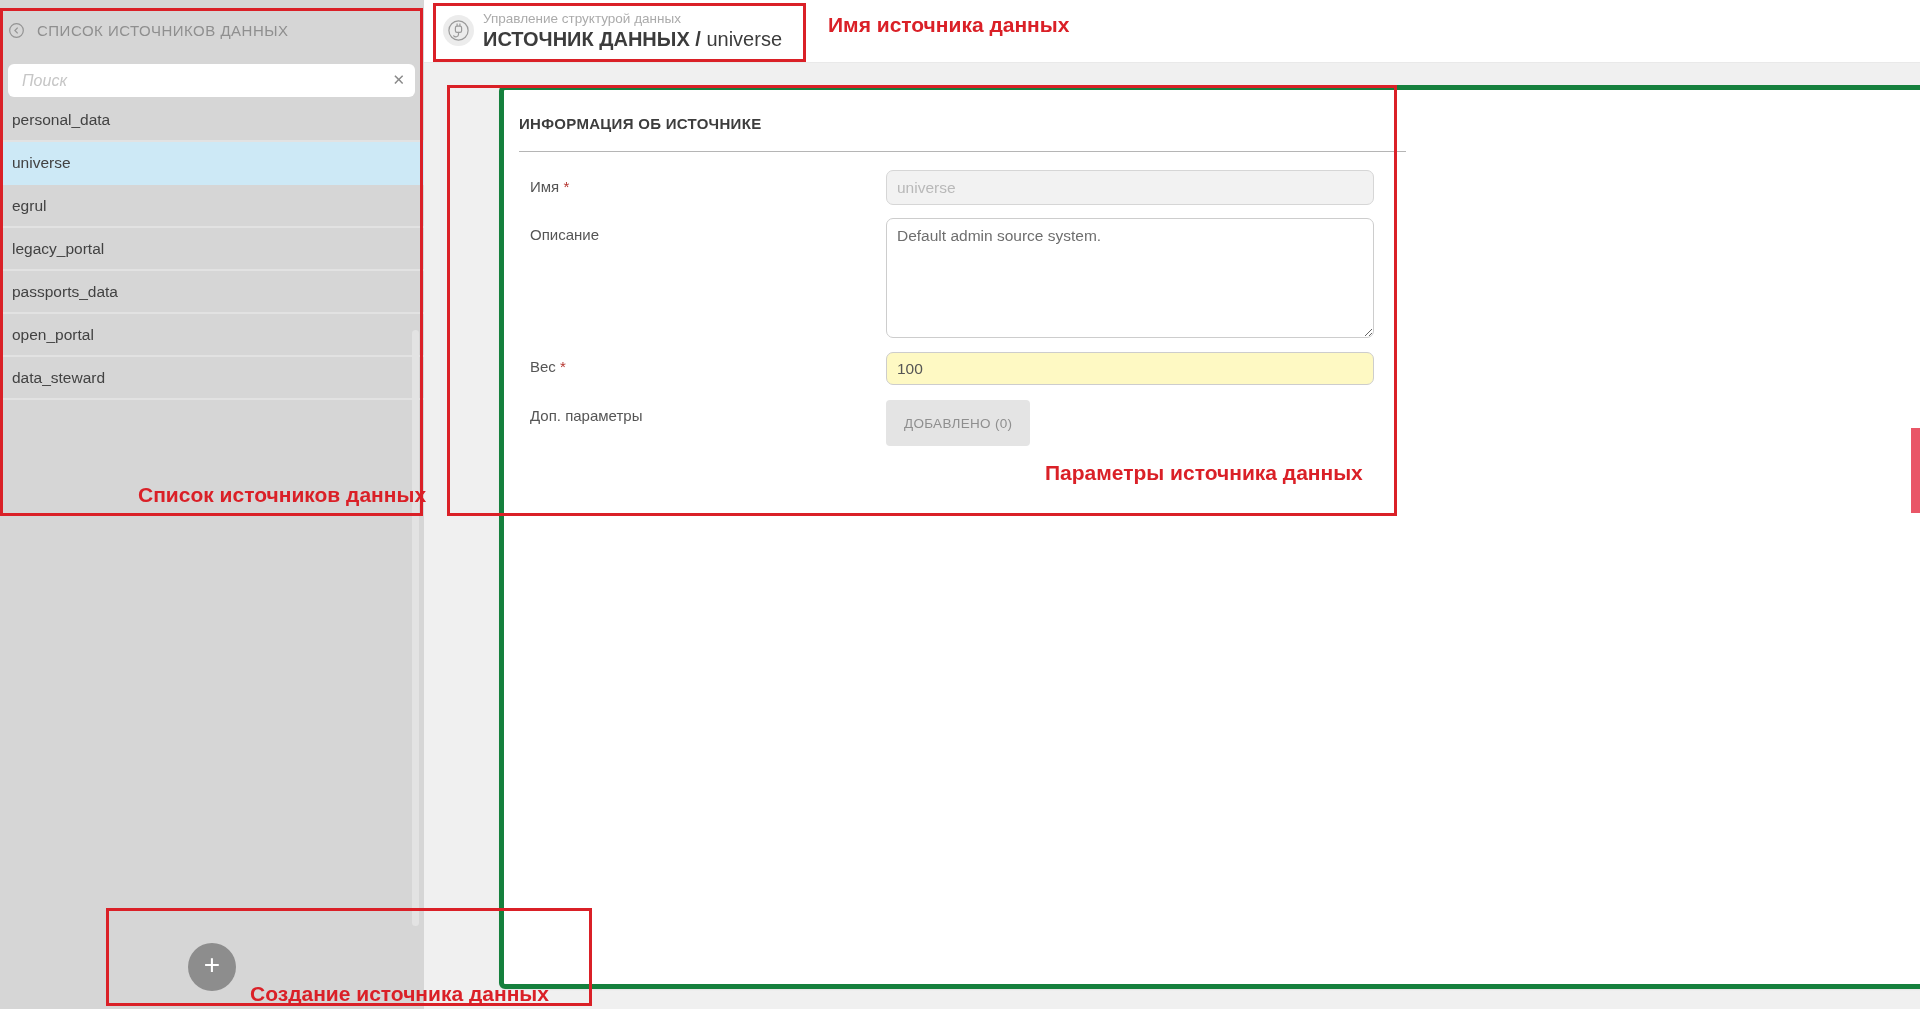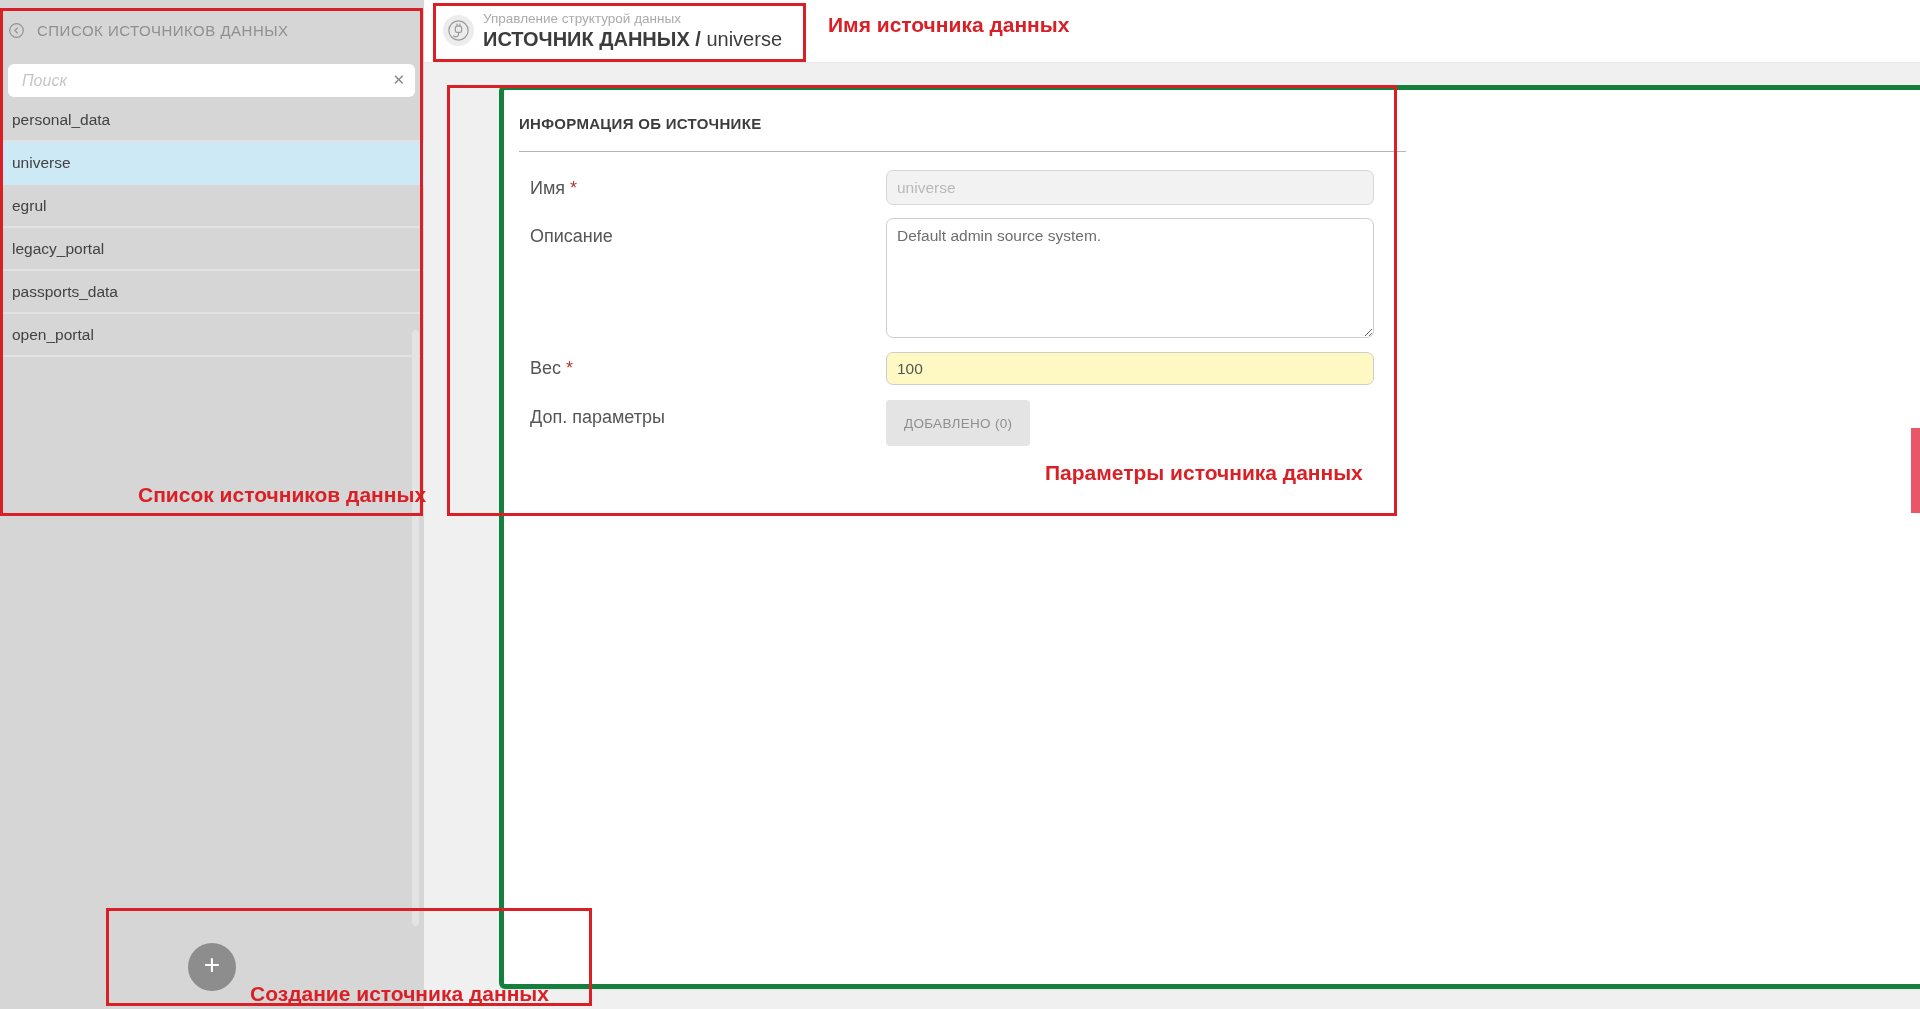--- a/index.html
+++ b/index.html
@@ -82,21 +82,21 @@
   }
   .sec-title {
     position:absolute; left:15px; top:25px;
     font-size:15px; font-weight:bold; letter-spacing:.3px; color:#3d3d3d;
   }
   .sec-rule {
     position:absolute; left:15px; top:61px; width:887px; height:1px;
     background:#b5b5b5;
   }
   .f-label {
-    position:absolute; left:26px; font-size:18px; color:#555555;
+    position:absolute; left:26px; font-size:15px; color:#555555;
   }
   .req { color:#b5342e; }
   .ctl { position:absolute; left:382px; width:488px; font-family:inherit; }
   .inp {
     border:1px solid #cdcdcd; border-radius:7px; background:#fef9c3;
     font-size:15.5px; color:#555; padding:0 10px; outline:none;
   }
   .inp.disabled { background:#f2f2f2; border-color:#d6d6d6; color:#b9b9b9; }
   .name-inp  { top:80px;  height:35px; }
   .desc-area {
@@ -169,20 +169,21 @@
       <input type="text" placeholder="Поиск" style="">
       <span class="clear">✕</span>
     </div>
     <div class="sb-list">
         <div class="ds-item">personal_data</div>
         <div class="ds-item selected" style="background: rgb(205, 233, 246);">universe</div>
         <div class="ds-item">egrul</div>
         <div class="ds-item">legacy_portal</div>
         <div class="ds-item">passports_data</div>
         <div class="ds-item">open_portal</div>
+        <div class="ds-item">data_steward</div>
       </div>
     <div class="sb-scroll"></div>
     <div class="fab">+</div>
   </div>
 
   <div class="card">
     <div class="sec-title">ИНФОРМАЦИЯ ОБ ИСТОЧНИКЕ</div>
     <div class="sec-rule"></div>
 
     <div class="f-label lbl-name"><span>Имя</span> <span class="req">*</span></div>

